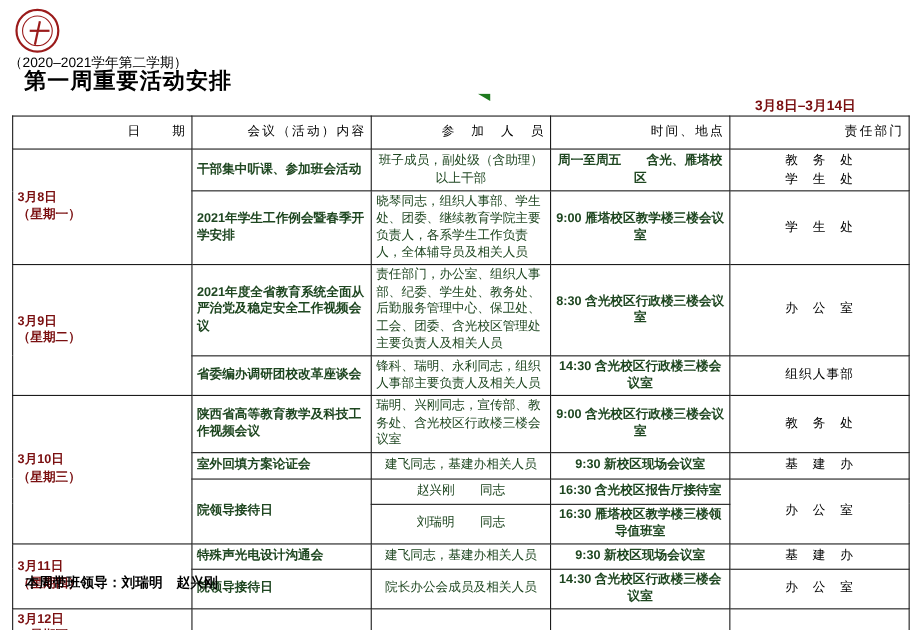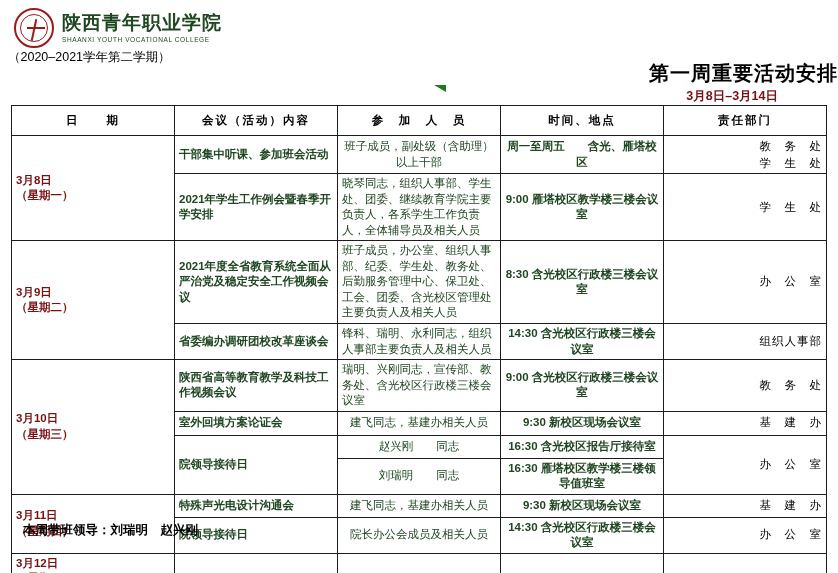--- a/index.html
+++ b/index.html
@@ -78,25 +78,26 @@
     font-size: 12.5px;
     font-weight: normal;
     letter-spacing: 0px;
   }
 
   .doc-title {
     position: absolute;
     top: 60px;
     left: 0;
     width: 838px;
-    text-align: right;
+    text-align: left;
     font-size: 20px;
     font-weight: bold;
     letter-spacing: 1px;
     font-family: "DejaVu Serif", serif;
+    padding-left: 22px;
   }
 
   .green-tick {
     position: absolute;
     left: 434px;
     top: 85px;
     width: 12px;
     height: 7px;
     background: #1f7a1f;
     clip-path: polygon(0 0, 100% 0, 100% 100%);
@@ -123,22 +124,22 @@
   table.schedule td, table.schedule th {
     border: 1px solid #1c1c1c;
     padding: 2px 4px;
     vertical-align: middle;
     font-size: 11.5px;
     line-height: 1.35;
   }
   thead th {
     height: 30px;
     font-size: 14px;
-    font-weight: bold;
-    text-align: center;
+    font-weight: normal;
+    text-align: right;
     letter-spacing: 2px;
   }
   td.day {
     text-align: left;
     font-size: 11.5px;
     font-weight: bold;
     color: #7a0f10;
     line-height: 1.5;
     width: 72px;
   }
@@ -157,21 +158,21 @@
     margin-left: 29px;
   }
   td.people.center { text-align: center; }
   td.when {
     color: #1e4620;
     font-size: 11.5px;
     text-align: center;
     font-weight: bold;
   }
   td.dept {
-    text-align: right;
+    text-align: center;
     font-size: 11.5px;
     letter-spacing: 1px;
     width: 82px;
     white-space: nowrap;
   }
   td.dept .two-line span { display: block; line-height: 1.45; }
   .nowrap { white-space: nowrap; }
 
   .footer-left {
     position: absolute;
@@ -192,24 +193,20 @@
   }
   .footer-right .office { color: #1a1a1a; }
   .footer-right .fdate { color: #7a0f10; }
 </style>
 </head>
 <body>
 
 <div class="logo-block">
   <div class="logo-seal">
     <span class="seal-bar"></span>
-  </div>
-  <div class="logo-texts">
-    <div class="logo-cn">陕西青年职业学院</div>
-    <div class="logo-en">SHAANXI YOUTH VOCATIONAL COLLEGE</div>
   </div>
 </div>
 
 <div class="term-line">（2020–2021学年第二学期）</div>
 <div class="doc-title">第一周重要活动安排</div>
 <div class="green-tick"></div>
 <div class="date-range">3月8日–3月14日</div>
 
 <table class="schedule">
   <thead>
@@ -246,21 +243,21 @@
       <td class="when">9:00  雁塔校区教学楼三楼会议室</td>
       <td class="dept">学　生　处</td>
     </tr>
 
     <tr>
       <td class="day" rowspan="2">
         <div>3月9日</div>
         <div>（星期二）</div>
       </td>
       <td class="topic" style="height:56px">2021年度全省教育系统全面从严治党及稳定安全工作视频会议</td>
-      <td class="people">班子成员，办公室、组织人事部、纪委、学生处、教务处、后勤服务管理中心、保卫处、工会、团委、含光校区管理处主要负责人及相关人员</td>
+      <td class="people">责任部门，办公室、组织人事部、纪委、学生处、教务处、后勤服务管理中心、保卫处、工会、团委、含光校区管理处主要负责人及相关人员</td>
       <td class="when">8:30  含光校区行政楼三楼会议室</td>
       <td class="dept">办　公　室</td>
     </tr>
     <tr>
       <td class="topic" style="height:36px">省委编办调研团校改革座谈会</td>
       <td class="people">锋科、瑞明、永利同志，组织人事部主要负责人及相关人员</td>
       <td class="when">14:30 含光校区行政楼三楼会议室</td>
       <td class="dept">组织人事部</td>
     </tr>
 

